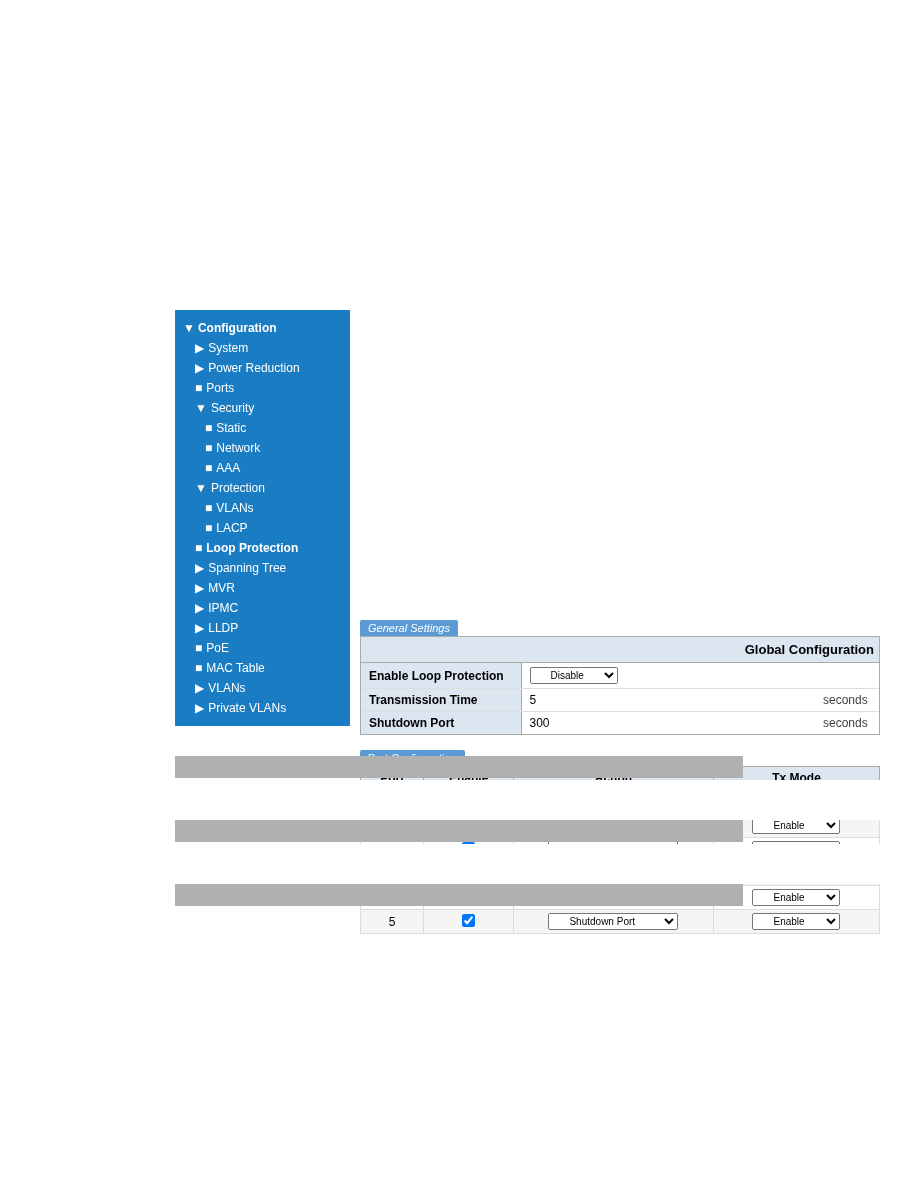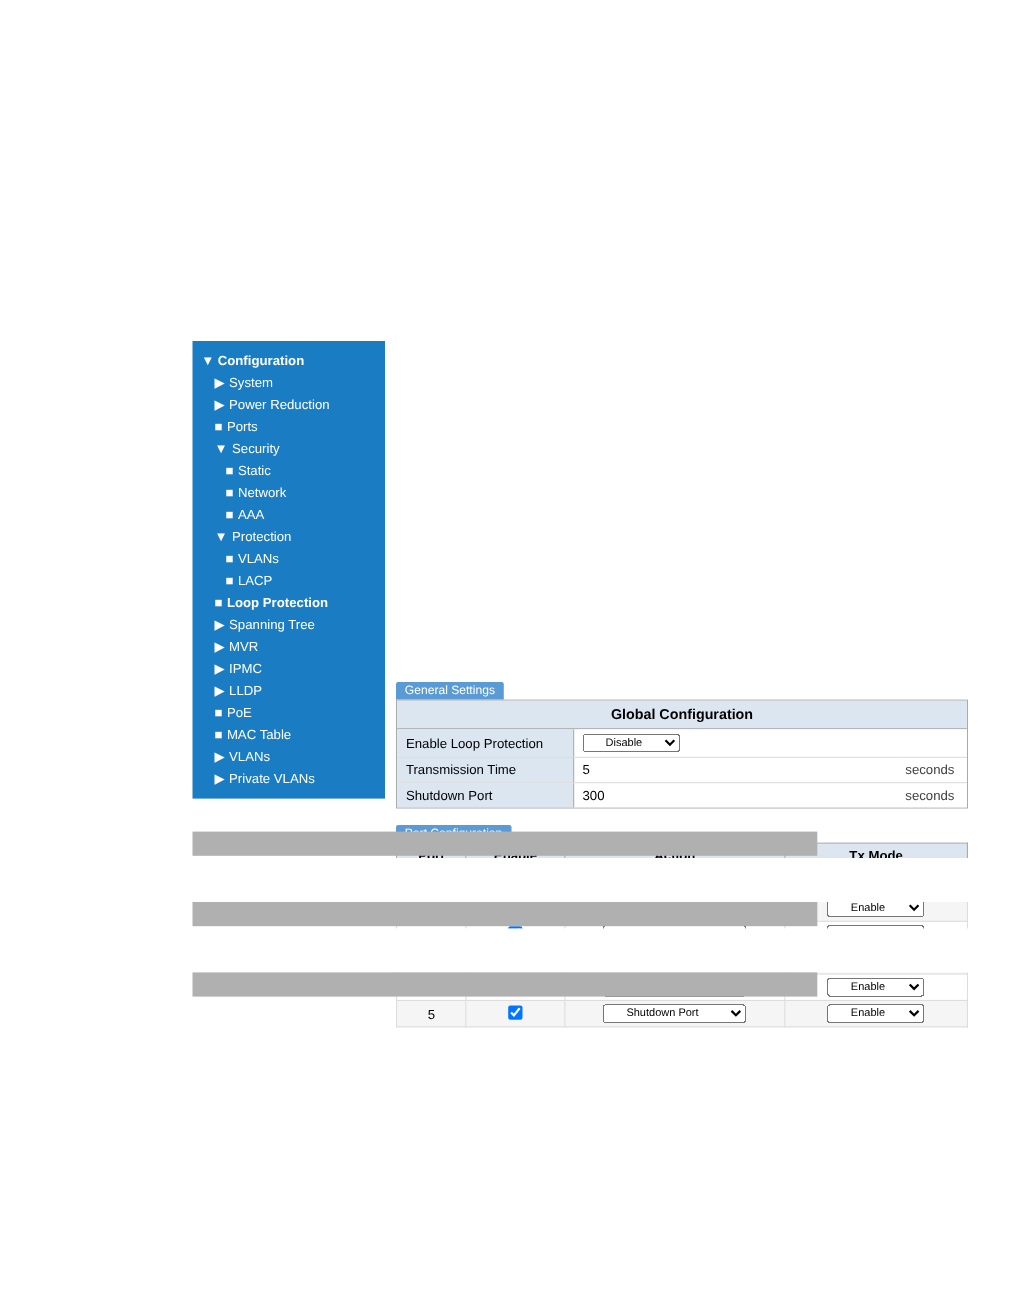--- a/index.html
+++ b/index.html
@@ -67,30 +67,31 @@
 
     
     .section-label {
       background: #5b9bd5;
       color: #fff;
       padding: 2px 8px;
       font-size: 11px;
       display: inline-block;
       margin-bottom: 0;
       border-radius: 2px 2px 0 0;
+      font-style: italic;
     }
 
     .settings-box {
       border: 1px solid #aaa;
       margin-bottom: 15px;
     }
 
     .global-config-title {
       background: #dce6f1;
-      text-align: center;
+      text-align: right;
       font-weight: bold;
       font-size: 13px;
       padding: 5px;
       border-bottom: 1px solid #aaa;
     }
 
     .config-table {
       width: 100%;
       border-collapse: collapse;
     }
@@ -98,21 +99,21 @@
     .config-table tr td {
       padding: 4px 8px;
       border-bottom: 1px solid #ddd;
     }
 
     .config-table tr:last-child td {
       border-bottom: none;
     }
 
     .config-table .label-cell {
-      font-weight: normal;
+      font-weight: bold;
       background: #dce6f1;
       width: 160px;
       border-right: 1px solid #aaa;
     }
 
     .config-table .value-cell {
       background: #fff;
     }
 
     .config-table .unit-cell {

